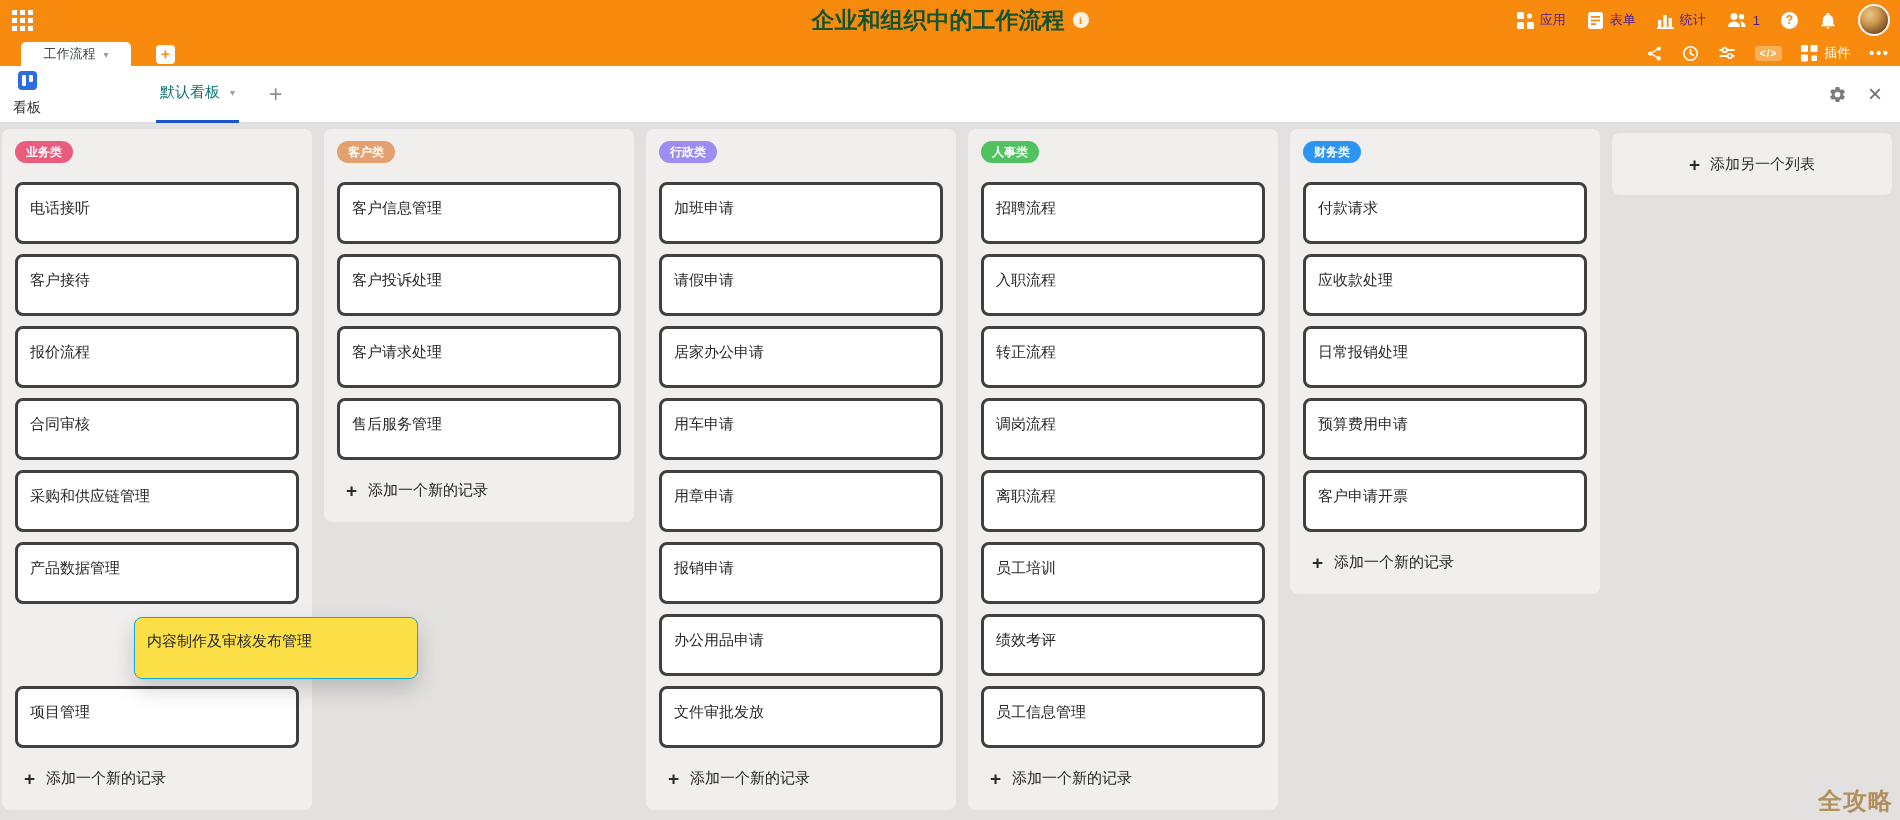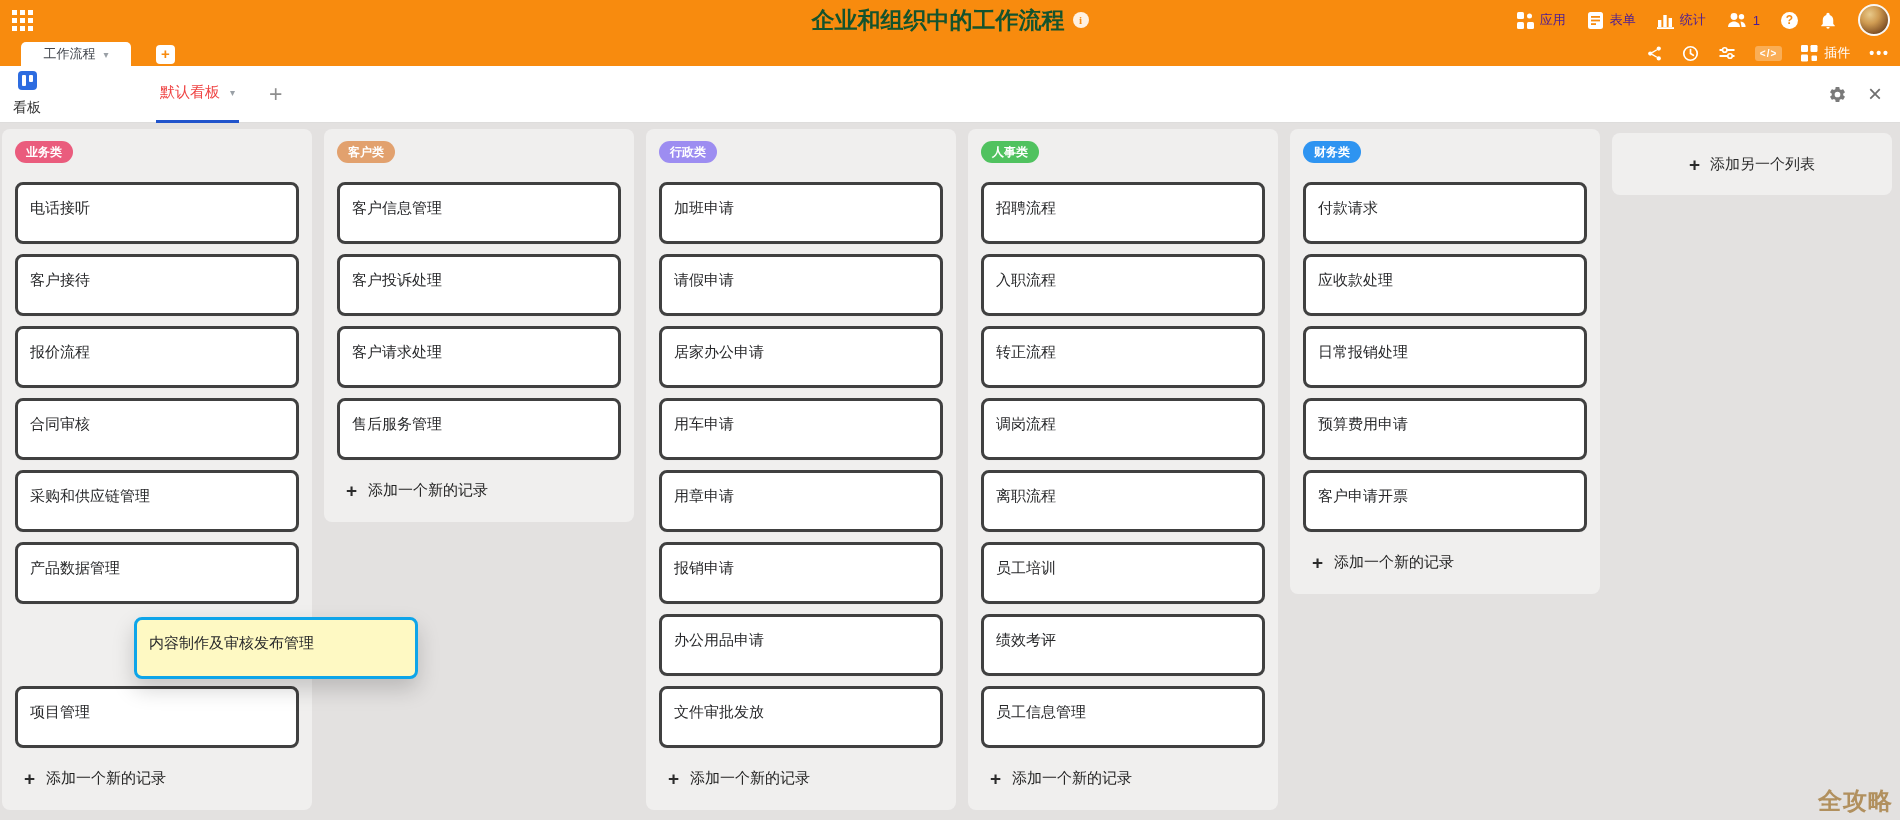--- a/index.html
+++ b/index.html
@@ -49,21 +49,21 @@
   .view-toolbar { background:#fff; height:57px; display:flex; align-items:center;
     padding:0 18px 0 13px; border-bottom:1px solid #dedddc; position:relative; }
   .view-type { display:flex; align-items:center; gap:9px;flex-direction:column; }
   .kanban-icon { width:19px; height:19px; border-radius:4px; background:#2d6ce0; position:relative; }
   .kanban-icon i { position:absolute; background:#fff; border-radius:1px; width:4px; }
   .kanban-icon i.b1 { left:4px; top:4px; height:11px; }
   .kanban-icon i.b2 { left:11px; top:4px; height:7px; }
   .view-type-label { font-size:14px; color:#333; }
   .view-tab { margin-left:115px; height:57px; display:flex; align-items:center; gap:10px;
     border-bottom:3px solid #2053cb; padding:0 4px; cursor:pointer; }
-  .view-tab-label { font-size:15px; color:#ef4444; }
+  .view-tab-label { font-size:15px; color:#0f766e; }
   .add-view-btn { margin-left:30px; color:#8e8e8e; font-size:23px; font-weight:300; cursor:pointer; line-height:1; }
   .toolbar-right { margin-left:auto; display:flex; align-items:center; gap:21px; }
   .toolbar-right svg { display:block; cursor:pointer; }
   .close-x { color:#6f6f6f; font-size:24px; line-height:1; cursor:pointer; }
 
   
   .board { position:absolute; left:0; top:123px; right:0; bottom:0;
     display:flex; align-items:flex-start; gap:12px; padding:6px 8px 0 2px; }
   .kb-col { width:310px; flex:0 0 310px; background:#f0efee; border-radius:8px; padding:12px 13px; }
   .kb-badge { display:inline-block; height:22px; line-height:22px; border-radius:11px;
@@ -74,21 +74,21 @@
   .kb-slot { height:62px; margin-bottom:10px; }
   .kb-add { margin-top:6px; height:40px; display:flex; align-items:center; gap:11px;
     padding-left:9px; cursor:pointer; }
   .plus-glyph { font-size:19px; font-weight:600; color:#2b2b2b; line-height:1; }
   .kb-add-label { font-size:15px; color:#222; }
   .add-list-panel { flex:0 0 280px; width:280px; height:62px; margin-top:4px; background:#f0efee;
     border-radius:8px; display:flex; align-items:center; justify-content:center; gap:10px; cursor:pointer; }
   .add-list-label { font-size:15px; color:#2b2b2b; }
 
   .drag-card { position:absolute; left:134px; top:617px; width:284px; height:62px;
-    background:#fef9c3; border:3px solid #0ea5e9; border-radius:8px; padding:14px 12px 0;
+    background:#fde047; border:1px solid #0ea5e9; border-radius:8px; padding:14px 12px 0;
     font-size:15px; color:#28292b; box-shadow:0 10px 22px rgba(0,0,0,.18); cursor:grabbing; }
 
   .watermark { position:absolute; right:7px; bottom:3px; font-size:24px; font-weight:bold;
     color:#b1905e; letter-spacing:1px; }
 </style>
 </head>
 <body>
 
 <div class="app-header">
   <div class="hdr-row1">

